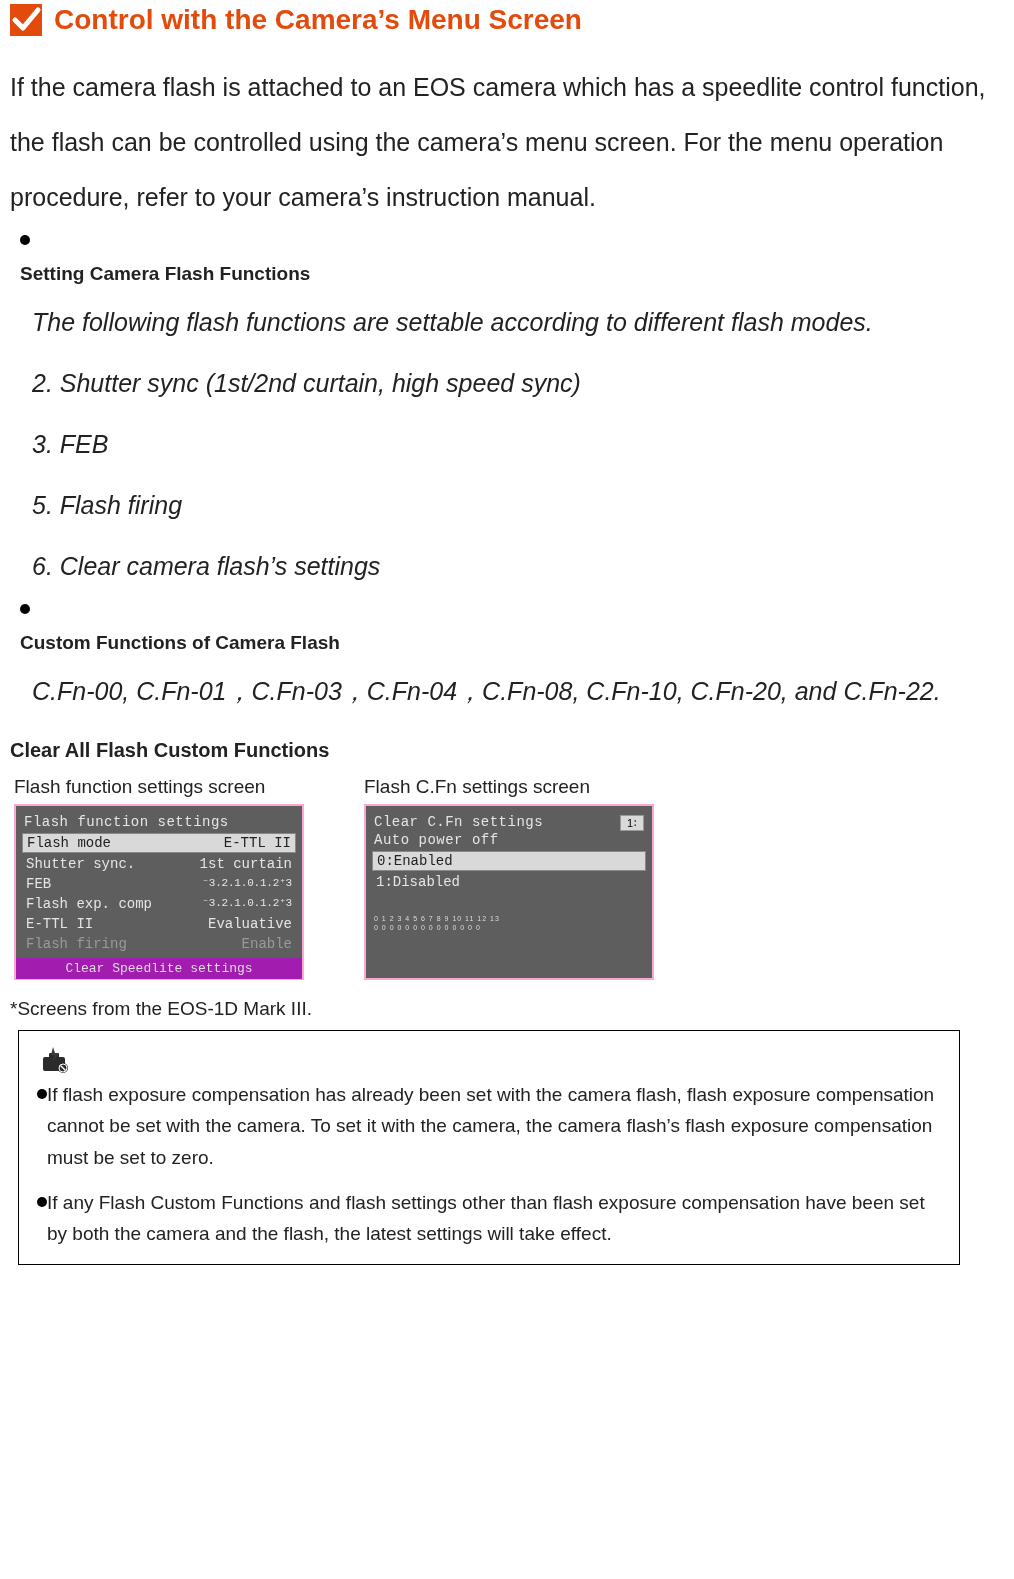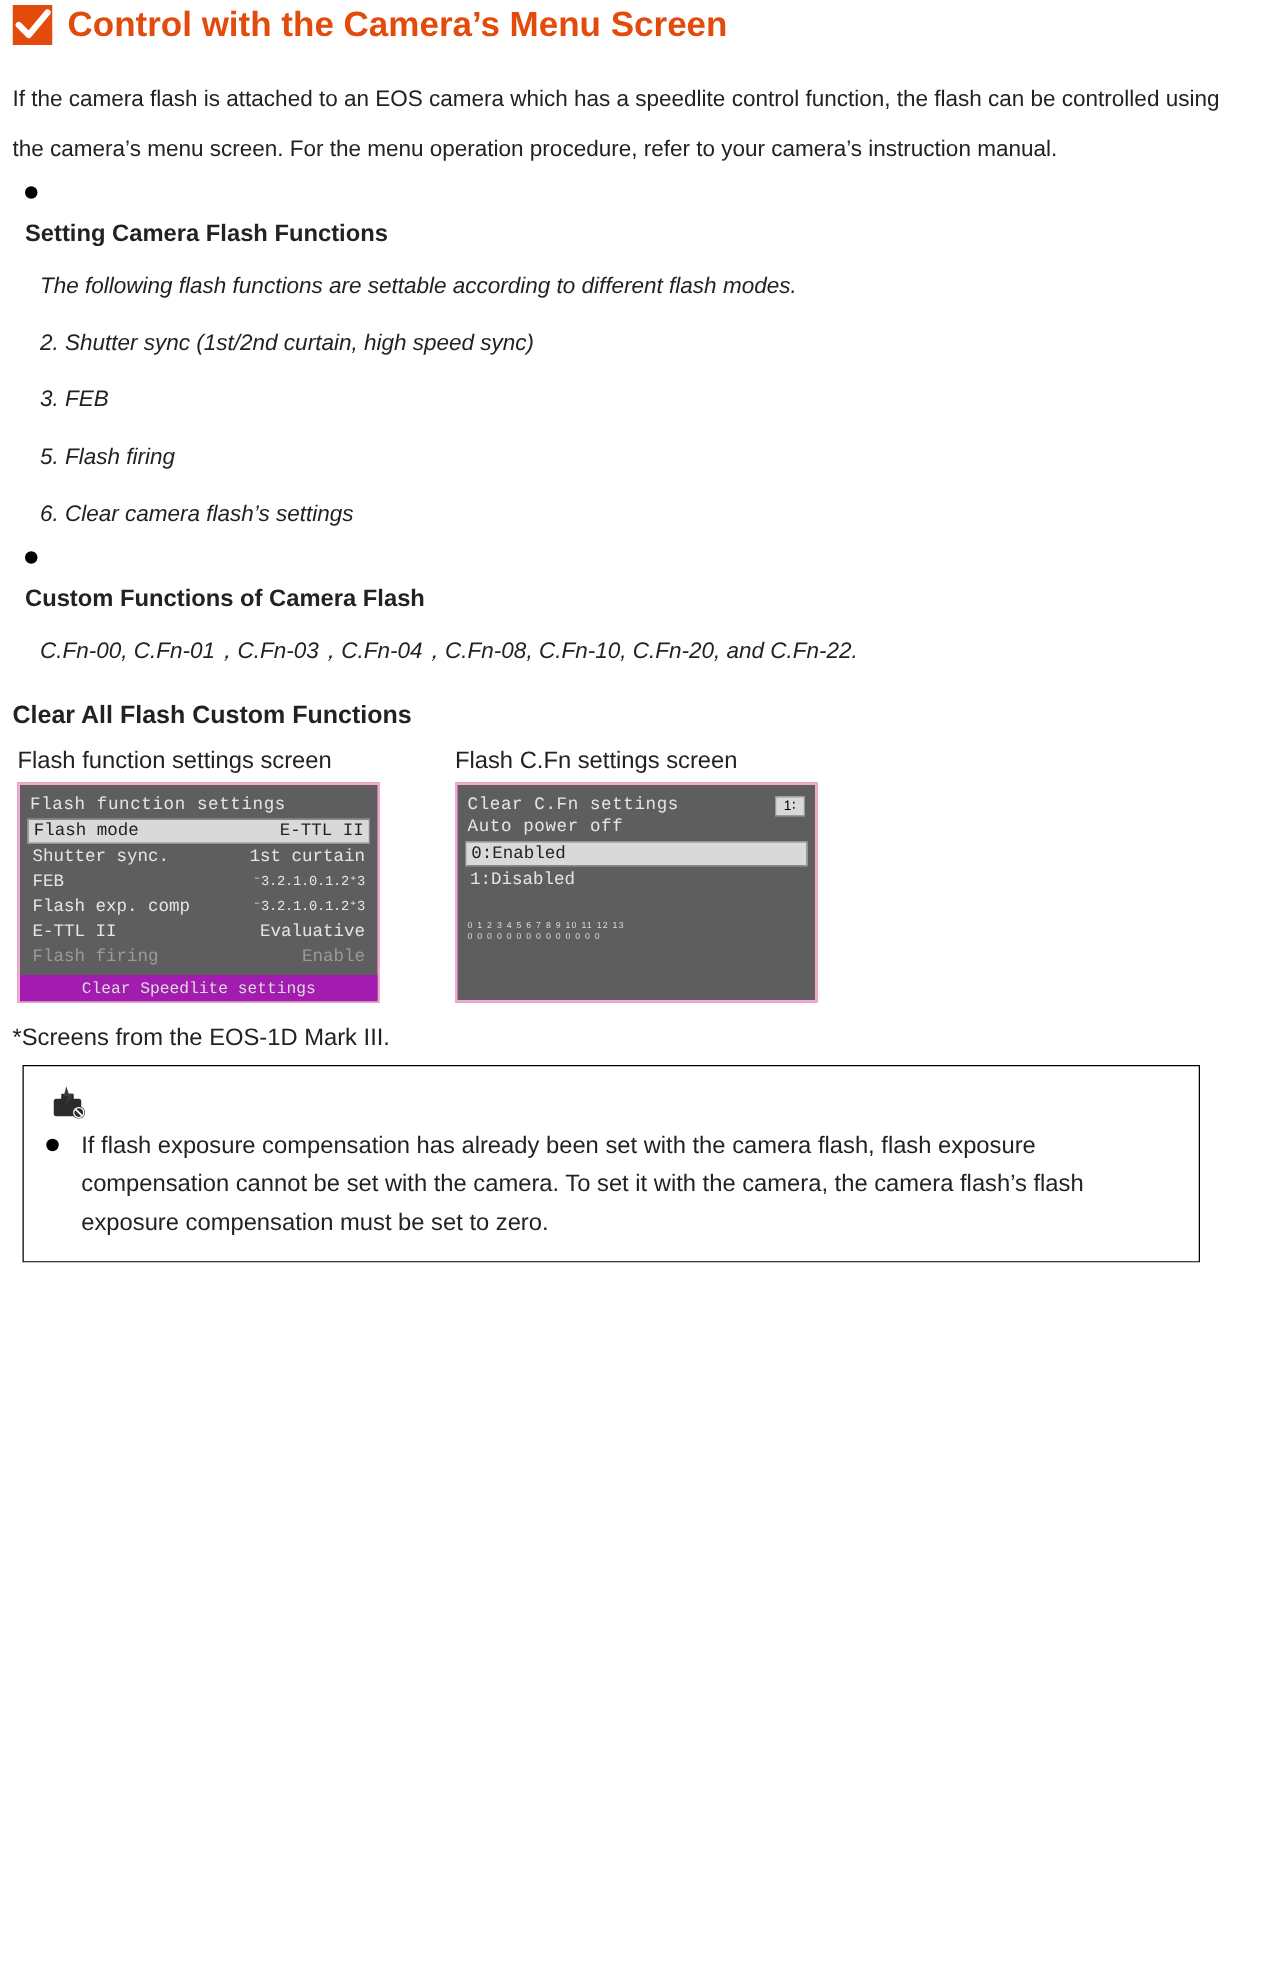--- a/index.html
+++ b/index.html
@@ -26,21 +26,21 @@
     width: 32px;
     height: 32px;
     flex: 0 0 auto;
   }
   .title-text {
     color: #e24b0c;
     font-size: 28px;
     font-weight: 700;
   }
   p.intro, p.para, .sub p, .indent p {
-    font-size: 18px;
+    font-size: 25px;
     line-height: 2.2;
     margin: 0 0 6px 0;
   }
   .section-bullet-row {
     display: flex;
     align-items: flex-start;
     gap: 18px;
     margin: 10px 0 10px 10px;
     flex-direction: column;
   }
@@ -157,21 +157,20 @@
     height: 28px;
     margin-bottom: 6px;
   }
   .note-box ul {
     list-style: none;
     padding: 0;
     margin: 4px 0 0 0;
   }
   .note-box li {
     display: flex;
-    gap: 18px;
     margin-bottom: 14px;
   }
   .note-box li:last-child { margin-bottom: 0; }
   .note-box li .bullet {
     margin-top: 10px;
   }
   .scale {
     font-size: 11px;
     letter-spacing: -0.2px;
   }
@@ -285,16 +284,20 @@
         <circle cx="26" cy="23" r="5" fill="#2b2b2b"></circle>
         <circle cx="26" cy="23" r="4" fill="none" stroke="#fff" stroke-width="1"></circle>
         <line x1="23.5" y1="20.5" x2="28.5" y2="25.5" stroke="#fff" stroke-width="1.4"></line>
       </svg>
     </div>
     <ul>
       <li>
         <span class="bullet"></span>
         <span>If flash exposure compensation has already been set with the camera flash, flash exposure compensation cannot be set with the camera. To set it with the camera, the camera flash’s flash exposure compensation must be set to zero.</span>
       </li>
+      <li>
+        <span class="bullet"></span>
+        <span>If any Flash Custom Functions and flash settings other than flash exposure compensation have been set by both the camera and the flash, the latest settings will take effect.</span>
+      </li>
     </ul>
   </div>
 
 </div>
 
 </body></html>

